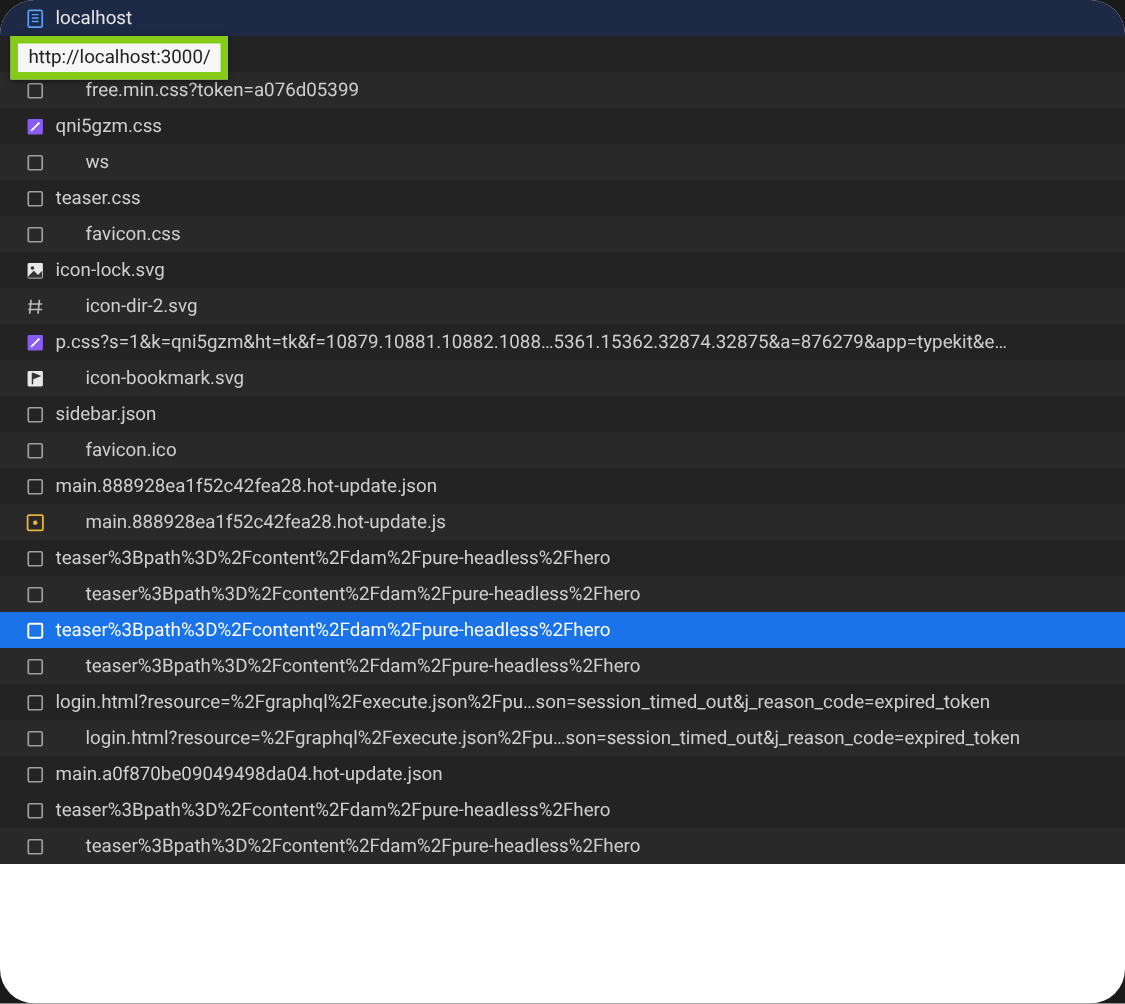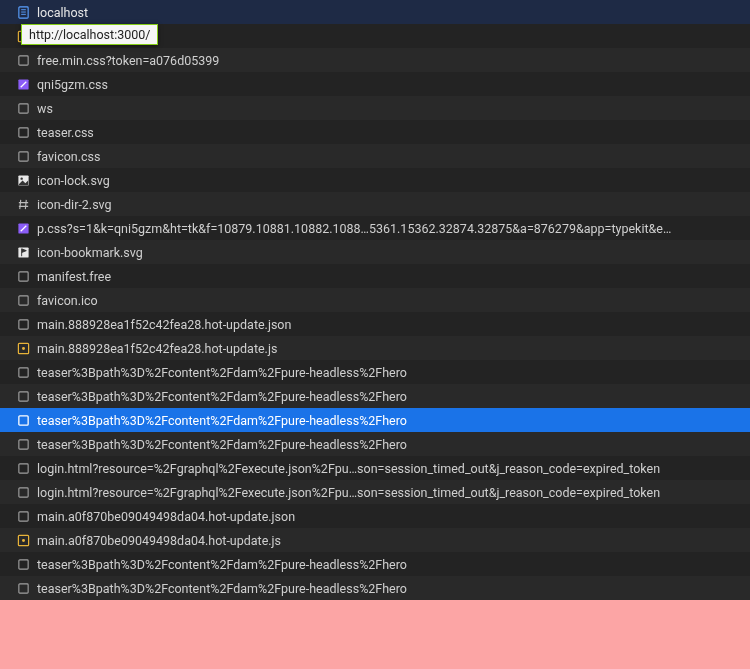--- a/index.html
+++ b/index.html
@@ -10,34 +10,35 @@
       color: #ccc;
       width: 750px;
       height: 669px;
       overflow: hidden;
       position: relative;
     }
     .panel {
       width: 100%;
       height: 100%;
       overflow-y: auto;
-      background: #fca5a5;
+      background: #ffffff;
+      border-radius: 23px;
     }
     .row {
       display: flex;
       align-items: center;
       height: 24px;
       padding-left: 16px;
       white-space: nowrap;
       overflow: hidden;
       text-overflow: ellipsis;
       cursor: pointer;
     }
     .row.odd  { background: #232323; }
-    .row.even { background: #292929; }
+    .row.even { background: #292929; gap: 20px; }
     .row.header {
       background: #1e2a45;
       color: #e0e0e0;
     }
     .row.selected {
       background: #1a73e8;
       color: #fff;
     }
     .row.selected .label { color:#fff; }
     .icon {
@@ -55,24 +56,24 @@
       text-overflow: ellipsis;
       color: #cfcfcf;
     }
     .header .label { color:#e6e6e6; }
     .selected .label { color:#fff; }
 
     
     .tooltip {
       position: absolute;
       top: 24px;
-      left: 21px;
+      left: 7px;
       background: #f6f6f6;
       color: #222;
-      border: 1px solid #84cc16;
+      border: 5px solid #84cc16;
       padding: 2px 7px;
       font-size: 12.5px;
       box-shadow: 0 1px 4px rgba(0,0,0,0.5);
       z-index: 10;
       pointer-events: none;
     }
   </style>
 </head>
 <body>
 
@@ -173,21 +174,21 @@
         </svg>
       </span>
       <span class="label">icon-bookmark.svg</span>
     </div>
     <div class="row odd">
       <span class="icon">
         <svg width="13" height="13" viewBox="0 0 14 14">
           <rect x="2" y="2" width="10" height="10" rx="1" fill="none" stroke="#a0a0a0" stroke-width="1.2"></rect>
         </svg>
       </span>
-      <span class="label">manifest.free</span>
+      <span class="label">sidebar.json</span>
     </div>
     <div class="row even">
       <span class="icon">
         <svg width="13" height="13" viewBox="0 0 14 14">
           <rect x="2" y="2" width="10" height="10" rx="1" fill="none" stroke="#a0a0a0" stroke-width="1.2"></rect>
         </svg>
       </span>
       <span class="label">favicon.ico</span>
     </div>
     <div class="row odd">
@@ -255,29 +256,20 @@
       </span>
       <span class="label">login.html?resource=%2Fgraphql%2Fexecute.json%2Fpu…son=session_timed_out&amp;j_reason_code=expired_token</span>
     </div>
     <div class="row odd">
       <span class="icon">
         <svg width="13" height="13" viewBox="0 0 14 14">
           <rect x="2" y="2" width="10" height="10" rx="1" fill="none" stroke="#a0a0a0" stroke-width="1.2"></rect>
         </svg>
       </span>
       <span class="label">main.a0f870be09049498da04.hot-update.json</span>
-    </div>
-    <div class="row even">
-      <span class="icon">
-        <svg width="13" height="13" viewBox="0 0 14 14">
-          <rect x="1.5" y="1.5" width="11" height="11" rx="1" fill="none" stroke="#e8b339" stroke-width="1.3"></rect>
-          <circle cx="7" cy="7" r="1.6" fill="#e8b339"></circle>
-        </svg>
-      </span>
-      <span class="label">main.a0f870be09049498da04.hot-update.js</span>
     </div>
     <div class="row odd">
       <span class="icon">
         <svg width="13" height="13" viewBox="0 0 14 14">
           <rect x="2" y="2" width="10" height="10" rx="1" fill="none" stroke="#a0a0a0" stroke-width="1.2"></rect>
         </svg>
       </span>
       <span class="label">teaser%3Bpath%3D%2Fcontent%2Fdam%2Fpure-headless%2Fhero</span>
     </div>
     <div class="row even">

